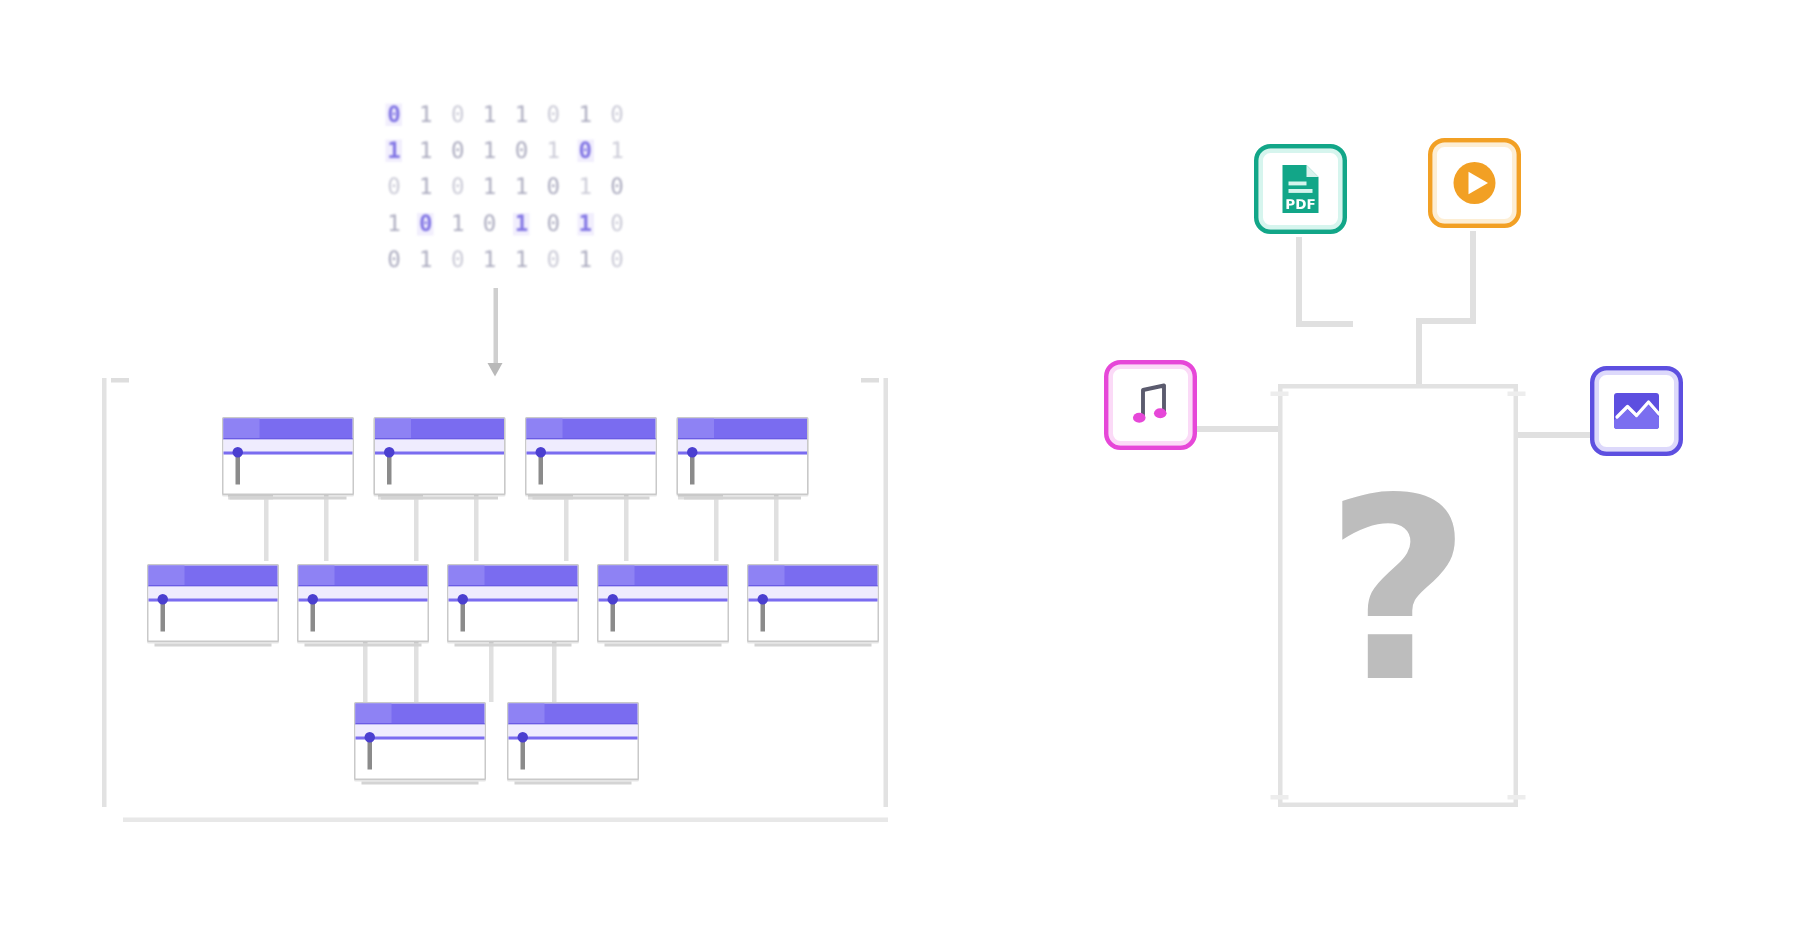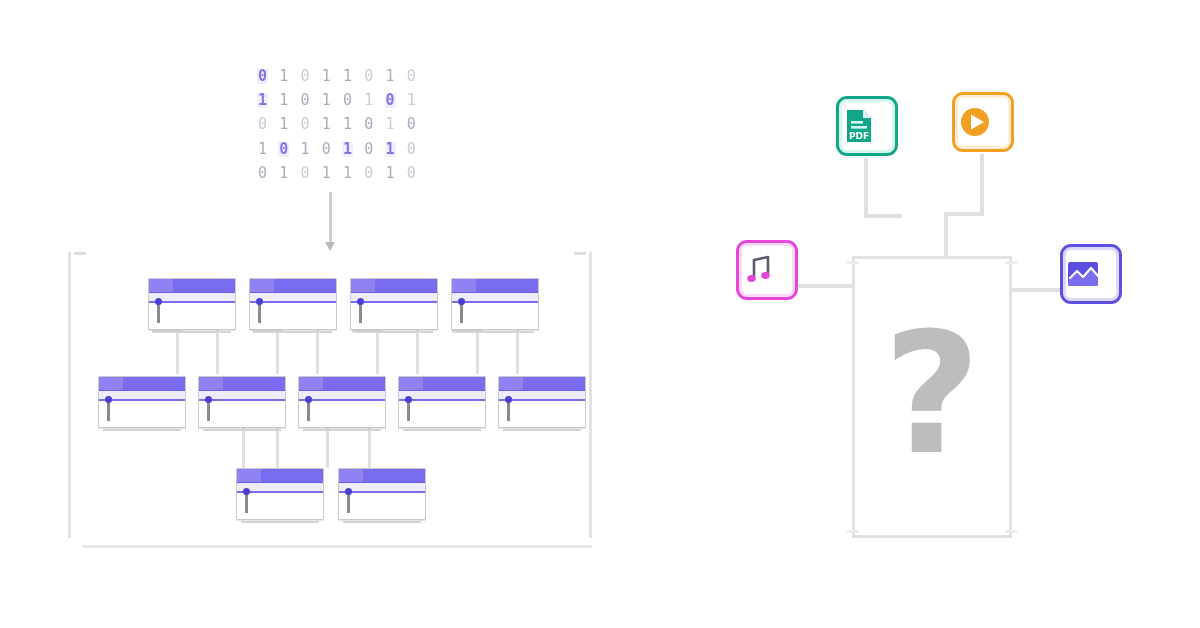--- a/index.html
+++ b/index.html
@@ -173,20 +173,21 @@
   .file-icon {
     position: absolute;
     width: 62px;
     height: 60px;
     border-radius: 11px;
     box-sizing: border-box;
     border: 3px solid #000;
     background: #fff;
     display: flex;
     align-items: center;
+    justify-content: center;
   }
   .file-icon .glyph {
     width: 40px;
     height: 40px;
     display: block;
   }
 
   #icon-pdf   { left: 196px; top: 96px;  border-color: #12a688; box-shadow: 0 0 0 3px #d6f5ee inset; }
   #icon-video { left: 312px; top: 92px;  border-color: #f2a024; box-shadow: 0 0 0 3px #fdeed4 inset; }
   #icon-audio { left: 96px;  top: 240px; border-color: #e647d8; box-shadow: 0 0 0 3px #fbdaf7 inset; }

